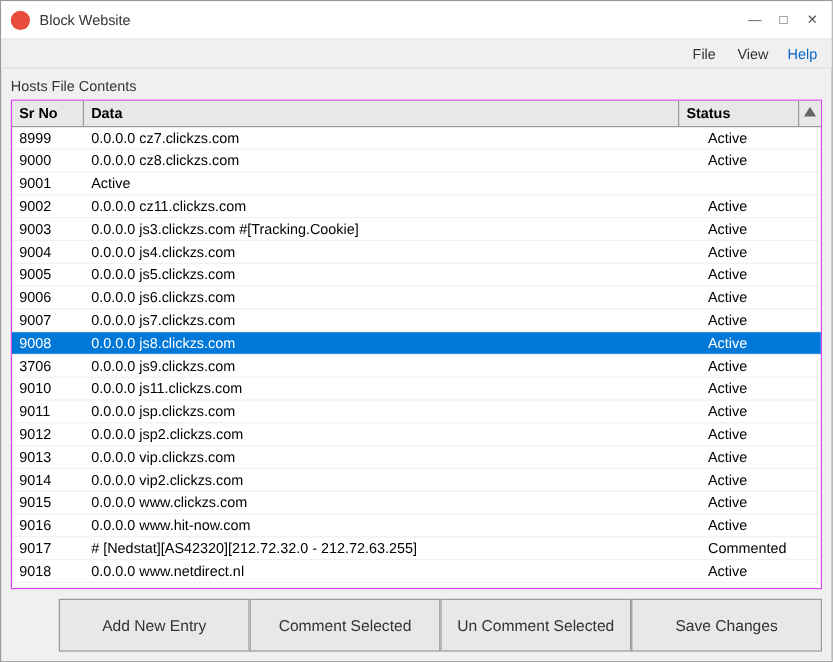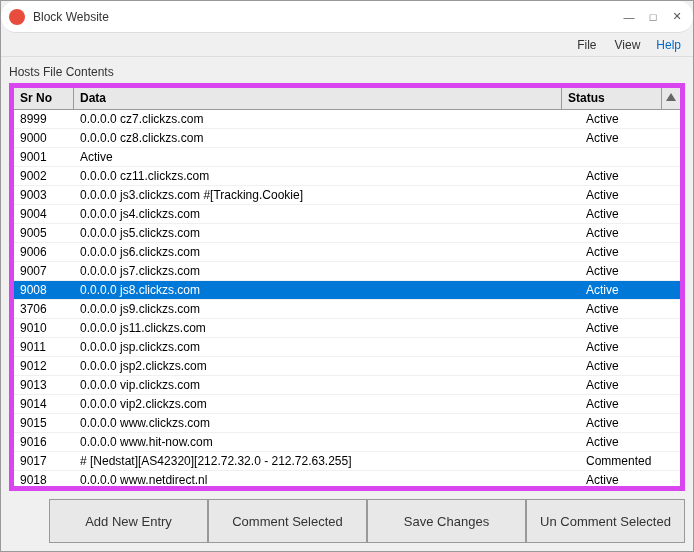--- a/index.html
+++ b/index.html
@@ -23,21 +23,20 @@
     }
 
     .title-bar {
       background: #ffffff;
       height: 32px;
       display: flex;
       align-items: center;
       padding: 0 8px;
       border-bottom: 1px solid #ddd;
       flex-shrink: 0;
-      border-radius: 15px;
     }
 
     .title-bar-icon {
       width: 16px;
       height: 16px;
       background: #e74c3c;
       border-radius: 50%;
       margin-right: 8px;
       flex-shrink: 0;
     }
@@ -108,21 +107,21 @@
     .section-title {
       font-size: 12px;
       font-weight: normal;
       margin-bottom: 4px;
       color: #333;
     }
 
     
     .table-container {
       flex: 1;
-      border: 5px solid #d946ef;
+      border: 1px solid #d946ef;
       overflow: hidden;
       display: flex;
       flex-direction: column;
       background: #fff;
     }
 
     .table-header {
       display: flex;
       background: #e8e8e8;
       border-bottom: 1px solid #999;
@@ -360,17 +359,17 @@
       <div class="col-srno">9019</div>
       <div class="col-data">0.0.0.0 startpunt.nu.site-id.nl</div>
       <div class="col-status">Active</div>
     </div>
         </div>
     </div>
 
     <div class="button-bar">
       <button class="action-btn">Add New Entry</button>
       <button class="action-btn">Comment Selected</button>
+      <button class="action-btn">Un Comment Selected</button>
       <button class="action-btn">Save Changes</button>
-      <button class="action-btn">Un Comment Selected</button>
     </div>
   </div>
 </div>
 
 </body></html>

